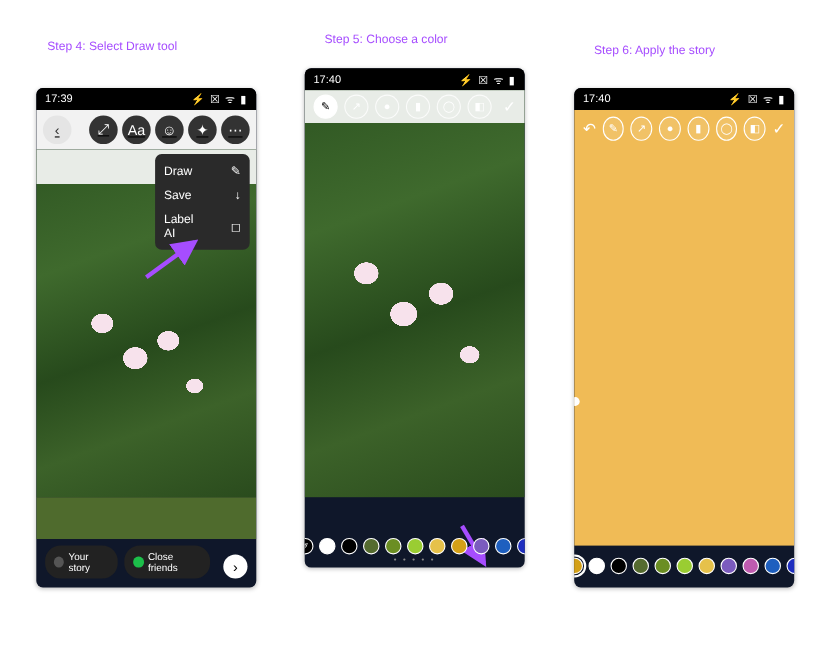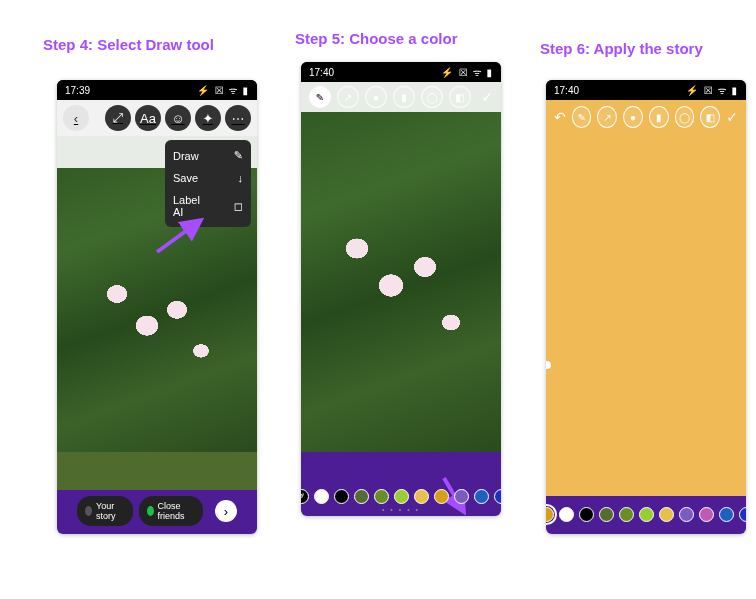--- a/index.html
+++ b/index.html
@@ -8,32 +8,31 @@
     margin: 0;
     width: 756px;
     height: 599px;
     background: #fff;
     font-family: -apple-system, Helvetica, Arial, sans-serif;
     position: relative;
   }
   .caption {
     position: absolute;
     color: var(--accent);
-    font-size: 15px;
-    font-weight: 700;
+    font-size: 11px;
+    font-weight: 400;
   }
   
   .phone {
     position: absolute;
     width: 200px;
-    background: #4c1d95;
+    background: #0f172a;
     border-radius: 6px;
     overflow: hidden;
     box-shadow: 0 1px 4px rgba(0,0,0,.25);
-    margin-left: 24px;
   }
   .statusbar {
     height: 20px;
     display: flex;
     align-items: center;
     justify-content: space-between;
     background: #000;
     color: #fff;
     font-size: 10px;
     padding: 0 8px;
@@ -89,22 +88,22 @@
     font-size: 11px;
   }
   .dropdown .row {
     display:flex; align-items:center; justify-content:space-between;
     padding: 5px 8px;
     gap: 27px;
   }
   .share-pills {
     position:absolute;
     left:0; right:0; bottom:8px;
-    display:flex; align-items:center; gap:6px;
-    padding:0 20px;
+    display:flex; align-items:flex-end; gap:6px;
+    padding:0 8px;
   }
   .pill {
     background:#222; color:#fff; border-radius:14px;
     font-size:9px; padding:5px 8px;
     display:flex; align-items:center; gap:4px;
   }
   .pill .dot { width:10px; height:10px; border-radius:50%; background:#555; }
   .pill.green .dot { background:#1cbf4a; }
   .arrow-purple {
     position:absolute;

